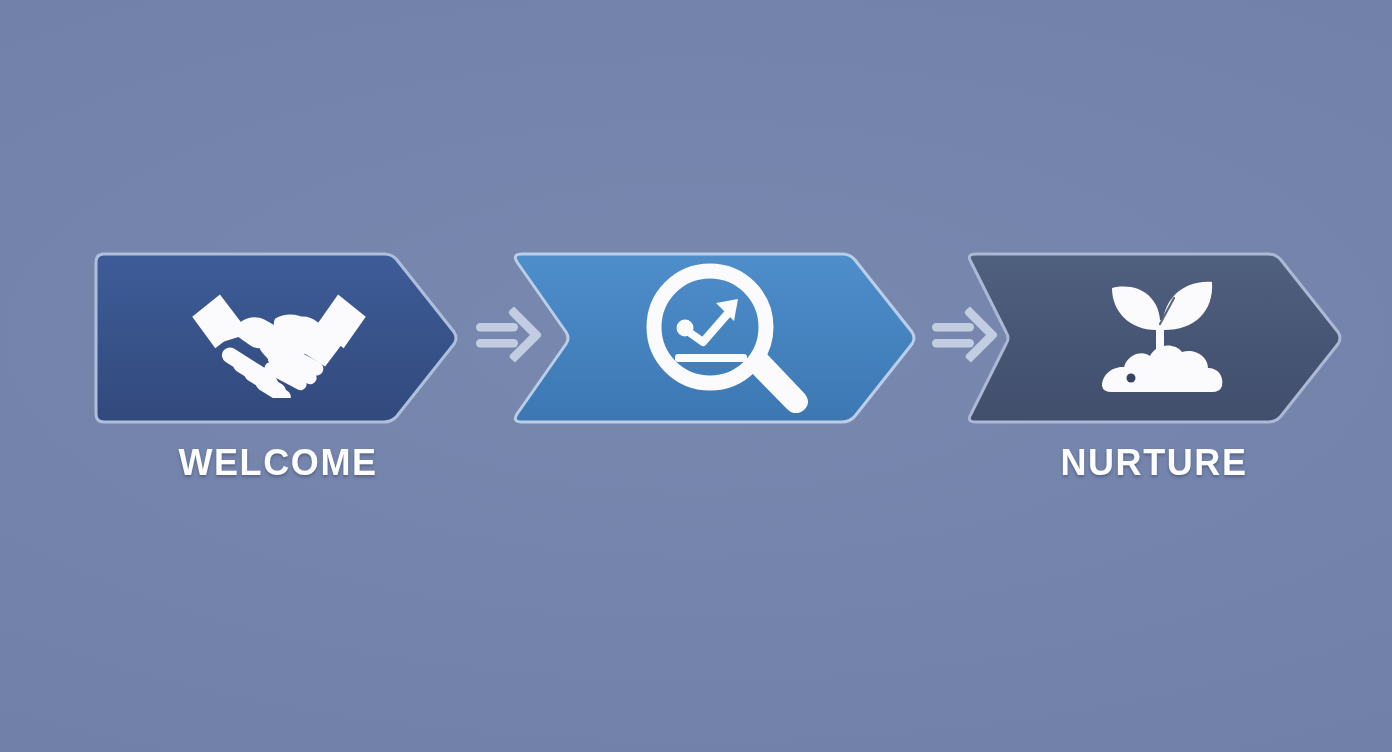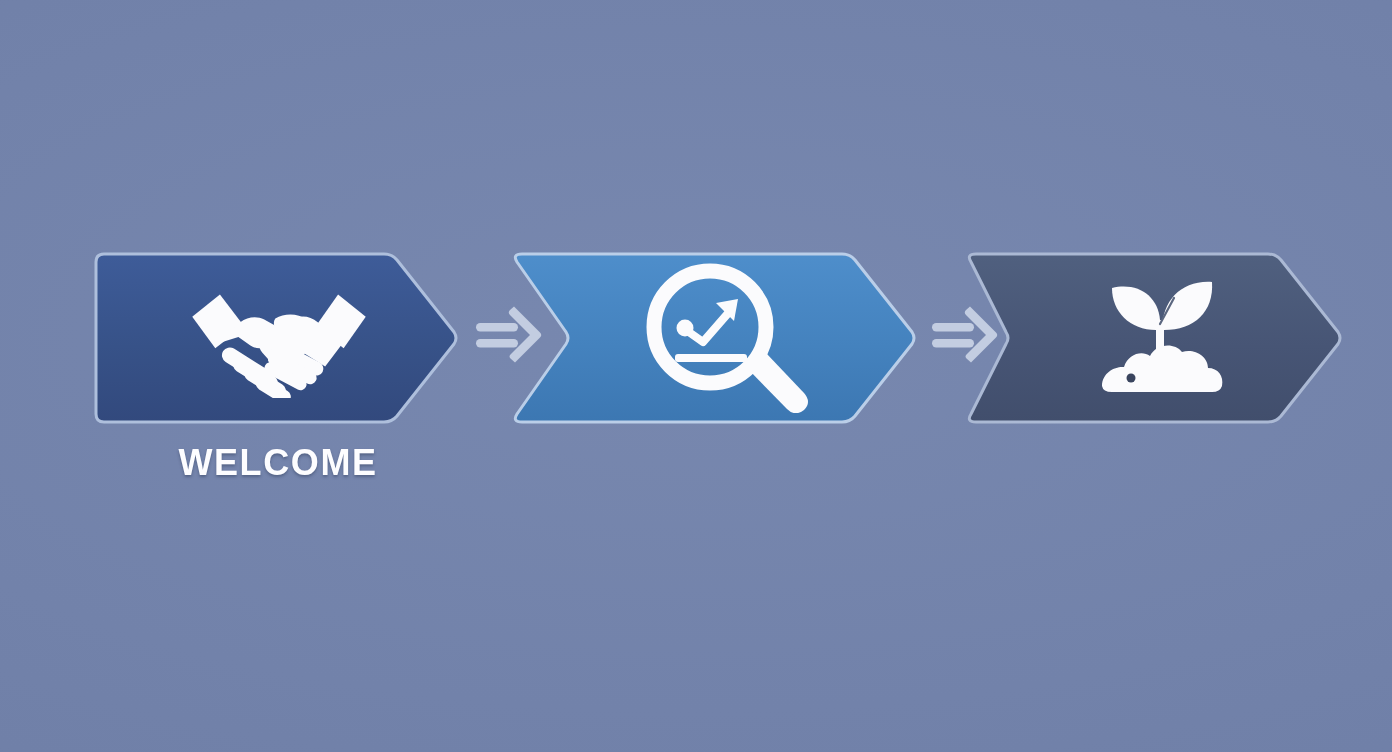--- a/index.html
+++ b/index.html
@@ -204,16 +204,17 @@
             <path d="M76 62 C76 32 96 12 126 14 C128 44 108 62 78 62 Z"></path>
 
             <rect x="70" y="52" width="8" height="50" rx="3"></rect>
 
             <path d="M16 118 C16 104 30 98 38 99 C42 86 56 82 64 88 C70 76 88 74 96 84 C108 80 122 88 122 100 C132 100 138 108 136 118 Q134 124 126 124 L26 124 Q17 124 16 118 Z"></path>
           </g>
           <circle cx="45" cy="110" r="4.5" fill="#39445e"></circle>
           <path d="M88 30 L74 56" stroke="#5b6780" stroke-width="2.2" stroke-linecap="round" fill="none"></path>
         </svg>
       </div>
+      <div class="step-label">NURTURE</div>
     </div>
 
   </div>
 </div>
 
 </body></html>

